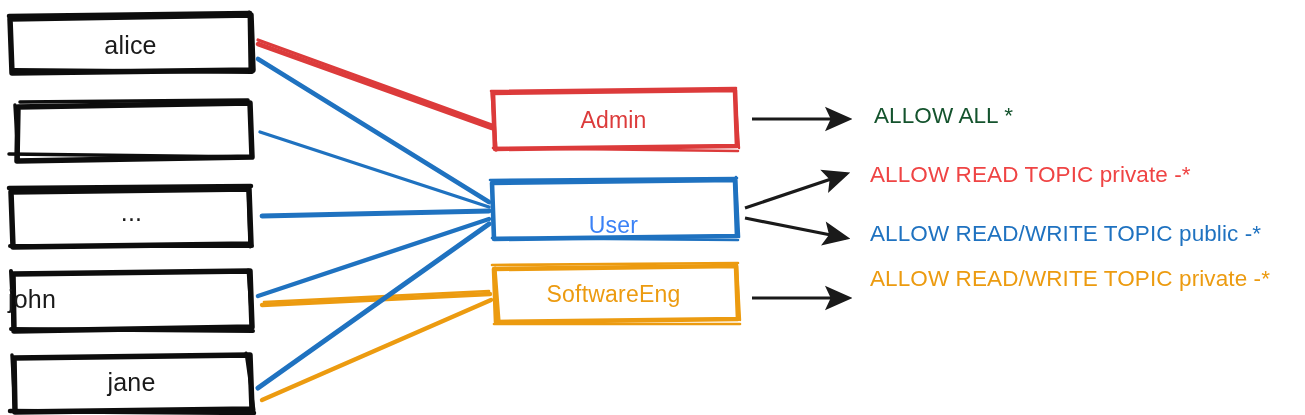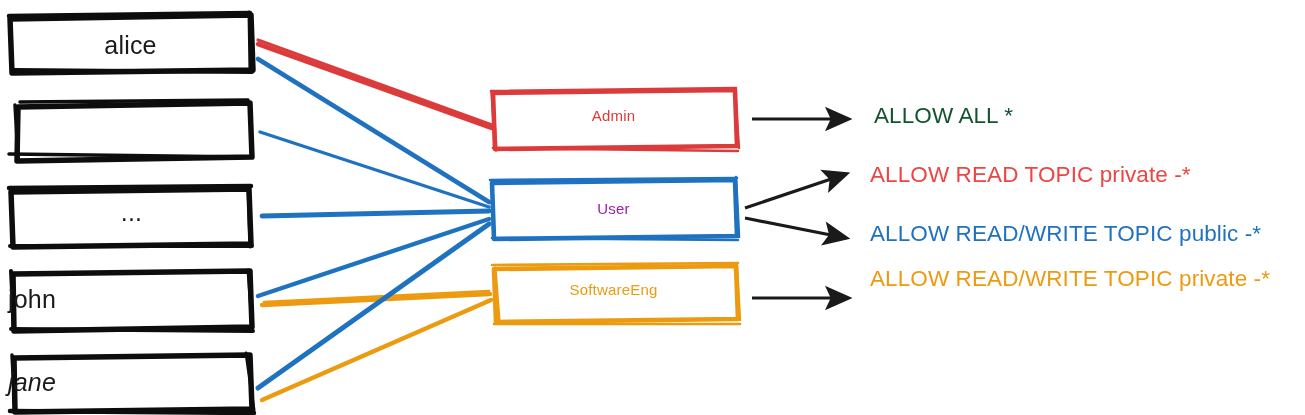--- a/index.html
+++ b/index.html
@@ -29,21 +29,21 @@
     position: absolute;
     white-space: nowrap;
     pointer-events: none;
   }
   .user-label {
     color: #1a1a1a;
     font-size: 25px;
     letter-spacing: 0.2px;
   }
   .role-label {
-    font-size: 15px;
+    font-size: 23px;
     letter-spacing: 0.2px;
   }
   .perm-label {
     position: absolute;
     white-space: nowrap;
     font-size: 22.5px;
     letter-spacing: 0.1px;
   }
 </style>
 </head>
@@ -140,24 +140,24 @@
 
     <path d="M752,113 L848,113" fill="none" stroke="#1a1a1a" stroke-width="3.2" marker-end="url(#arrowhead)"></path>
     <path d="M745,202 L846,168" fill="none" stroke="#1a1a1a" stroke-width="3.2" marker-end="url(#arrowhead)"></path>
     <path d="M745,212 L846,232" fill="none" stroke="#1a1a1a" stroke-width="3.2" marker-end="url(#arrowhead)"></path>
     <path d="M752,292 L848,292" fill="none" stroke="#1a1a1a" stroke-width="3.2" marker-end="url(#arrowhead)"></path>
   </svg>
 
   <div class="node-label user-label" style="left:8px; top:25px; width:245px; text-align:center;">alice</div>
   <div class="node-label user-label" style="left:8px; top:192px; width:247px; text-align:center;">...</div>
   <div class="node-label user-label" style="left:8px; top:279px; width:247px; text-align:left;">john</div>
-  <div class="node-label user-label" style="left:8px; top:362px; width:247px; font-style:italic;">jane</div>
+  <div class="node-label user-label" style="left:8px; top:362px; width:247px; text-align:center;">jane</div>
 
   <div class="node-label role-label" style="left:490px; top:101px; width:247px; text-align:center; color:#DC3B3B;">Admin</div>
-  <div class="node-label role-label" style="left:490px; top:194px; width:247px; text-align:center; color:#a21caf;">User</div>
+  <div class="node-label role-label" style="left:490px; top:206px; width:247px; text-align:center; color:#3b82f6;">User</div>
   <div class="node-label role-label" style="left:490px; top:275px; width:247px; text-align:center; color:#EC9B10;">SoftwareEng</div>
 
   <div class="perm-label" style="left:874px; top:97px; color:#14532d;">ALLOW ALL *</div>
   <div class="perm-label" style="left:870px; top:156px; color:#ef4444;">ALLOW READ TOPIC private -*</div>
   <div class="perm-label" style="left:870px; top:215px; color:#1F72C0;">ALLOW READ/WRITE TOPIC public -*</div>
   <div class="perm-label" style="left:870px; top:260px; color:#EC9B10;">ALLOW READ/WRITE TOPIC private -*</div>
 
 </div>
 
 </body></html>

